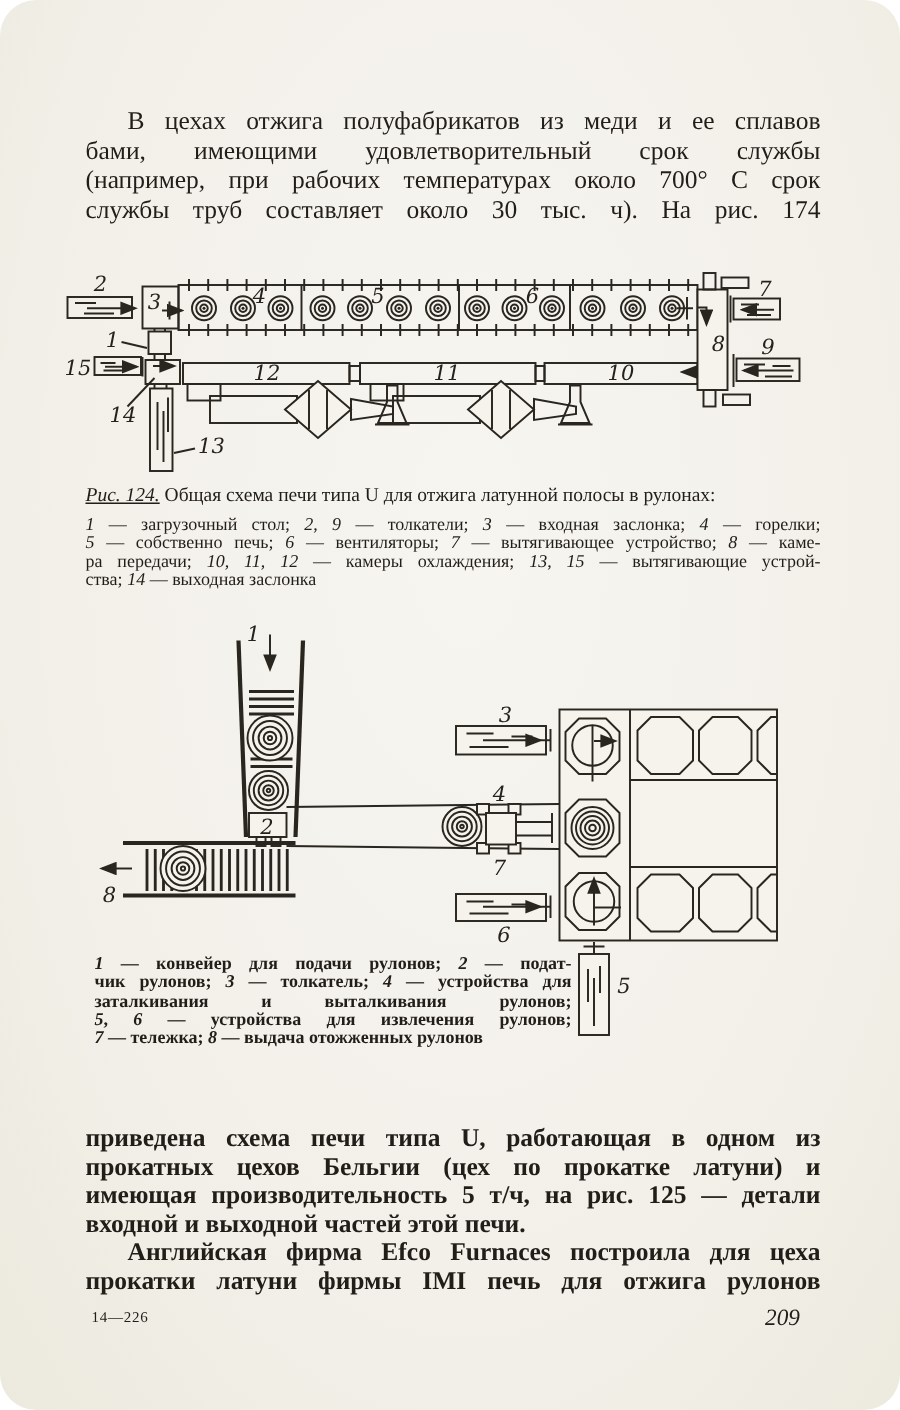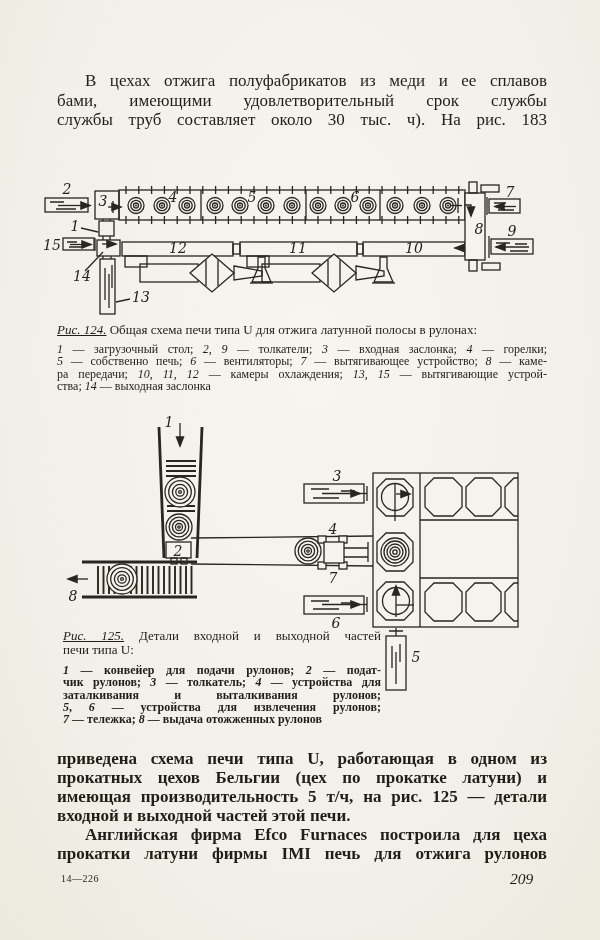--- a/index.html
+++ b/index.html
@@ -1,18 +1,18 @@
 <!DOCTYPE html>
 <html><head>
 <meta charset="utf-8">
 <style>
   html,body{margin:0;padding:0;}
   #page{position:relative;width:600px;height:940px;overflow:hidden;
     background:radial-gradient(ellipse at 52% 38%, #f7f5f0 0%, #f2f0e9 60%, #eceade 100%);
-    font-family:"Liberation Serif", serif;color:#211d18;}
+    font-family:"Liberation Serif", serif;color:#211d18;border-radius:24px;}
   .para{position:absolute;}
   #top-para{left:57px;top:71px;width:490px;font-size:17px;line-height:19.6px;}
   #bottom-para{left:57px;top:750px;width:490px;font-size:17px;line-height:18.9px;font-weight:bold;}
   .line{min-height:1em;}
   .line.j{text-align:justify;text-align-last:justify;}
   .line.ind{text-indent:28px;}
   .caption{position:absolute;}
   #cap124{left:57px;top:323px;width:490px;}
   #cap125{left:63px;top:629px;width:318px;}
   .cap-title{font-size:13px;line-height:14px;}
@@ -32,21 +32,22 @@
   .dlab{font:italic 14px "DejaVu Serif", serif;fill:#25221c;text-anchor:middle;}
 </style>
 </head>
 <body>
 
 <div id="page">
 
   <div id="top-para" class="para">
       <div class="line j ind">В цехах отжига полуфабрикатов из меди и ее сплавов</div>
       <div class="line j">бами, имеющими удовлетворительный срок службы</div>
-      <div class="line j">службы труб составляет около 30 тыс. ч). На рис. 183</div>
+      <div class="line j">(например, при рабочих температурах около 700° С срок</div>
+      <div class="line j">службы труб составляет около 30 тыс. ч). На рис. 174</div>
     </div>
 
   <svg id="diagrams" width="600" height="940" viewBox="0 0 600 940">
     <defs>
       <marker id="ah" markerWidth="9" markerHeight="7" refX="7.5" refY="3.5" orient="auto">
         <path d="M0 0 L9 3.5 L0 7 Z" fill="#29261f"></path>
       </marker>
       <g id="burner">
         <circle r="8" class="st"></circle>
           <circle r="5.2" class="st"></circle>
@@ -317,24 +318,20 @@
     <div class="cap-title"><span class="pref">Рис. 124.</span><span> Общая схема печи типа U для отжига латунной полосы в рулонах:</span></div>
     <div class="legend">
         <div class="line j"><i>1</i> — загрузочный стол; <i>2</i>, <i>9</i> — толкатели; <i>3</i> — входная заслонка; <i>4</i> — горелки;</div>
         <div class="line j"><i>5</i> — собственно печь; <i>6</i> — вентиляторы; <i>7</i> — вытягивающее устройство; <i>8</i> — каме-</div>
         <div class="line j">ра передачи; <i>10</i>, <i>11</i>, <i>12</i> — камеры охлаждения; <i>13</i>, <i>15</i> — вытягивающие устрой-</div>
         <div class="line">ства; <i>14</i> — выходная заслонка</div>
       </div>
   </div>
 
   <div id="cap125" class="caption">
-    <div class="cap-title">
-      <div class="tl1"><span class="pref">Рис. 125.</span><span> Детали входной и выходной частей</span></div>
-      <div class="tl2">печи типа U:</div>
-    </div>
     <div class="legend">
         <div class="line j"><i>1</i> — конвейер для подачи рулонов; <i>2</i> — подат-</div>
         <div class="line j">чик рулонов; <i>3</i> — толкатель; <i>4</i> — устройства для</div>
         <div class="line j">заталкивания и выталкивания рулонов;</div>
         <div class="line j"><i>5</i>, <i>6</i> — устройства для извлечения рулонов;</div>
         <div class="line"><i>7</i> — тележка; <i>8</i> — выдача отожженных рулонов</div>
       </div>
   </div>
 
   <div id="bottom-para" class="para">

